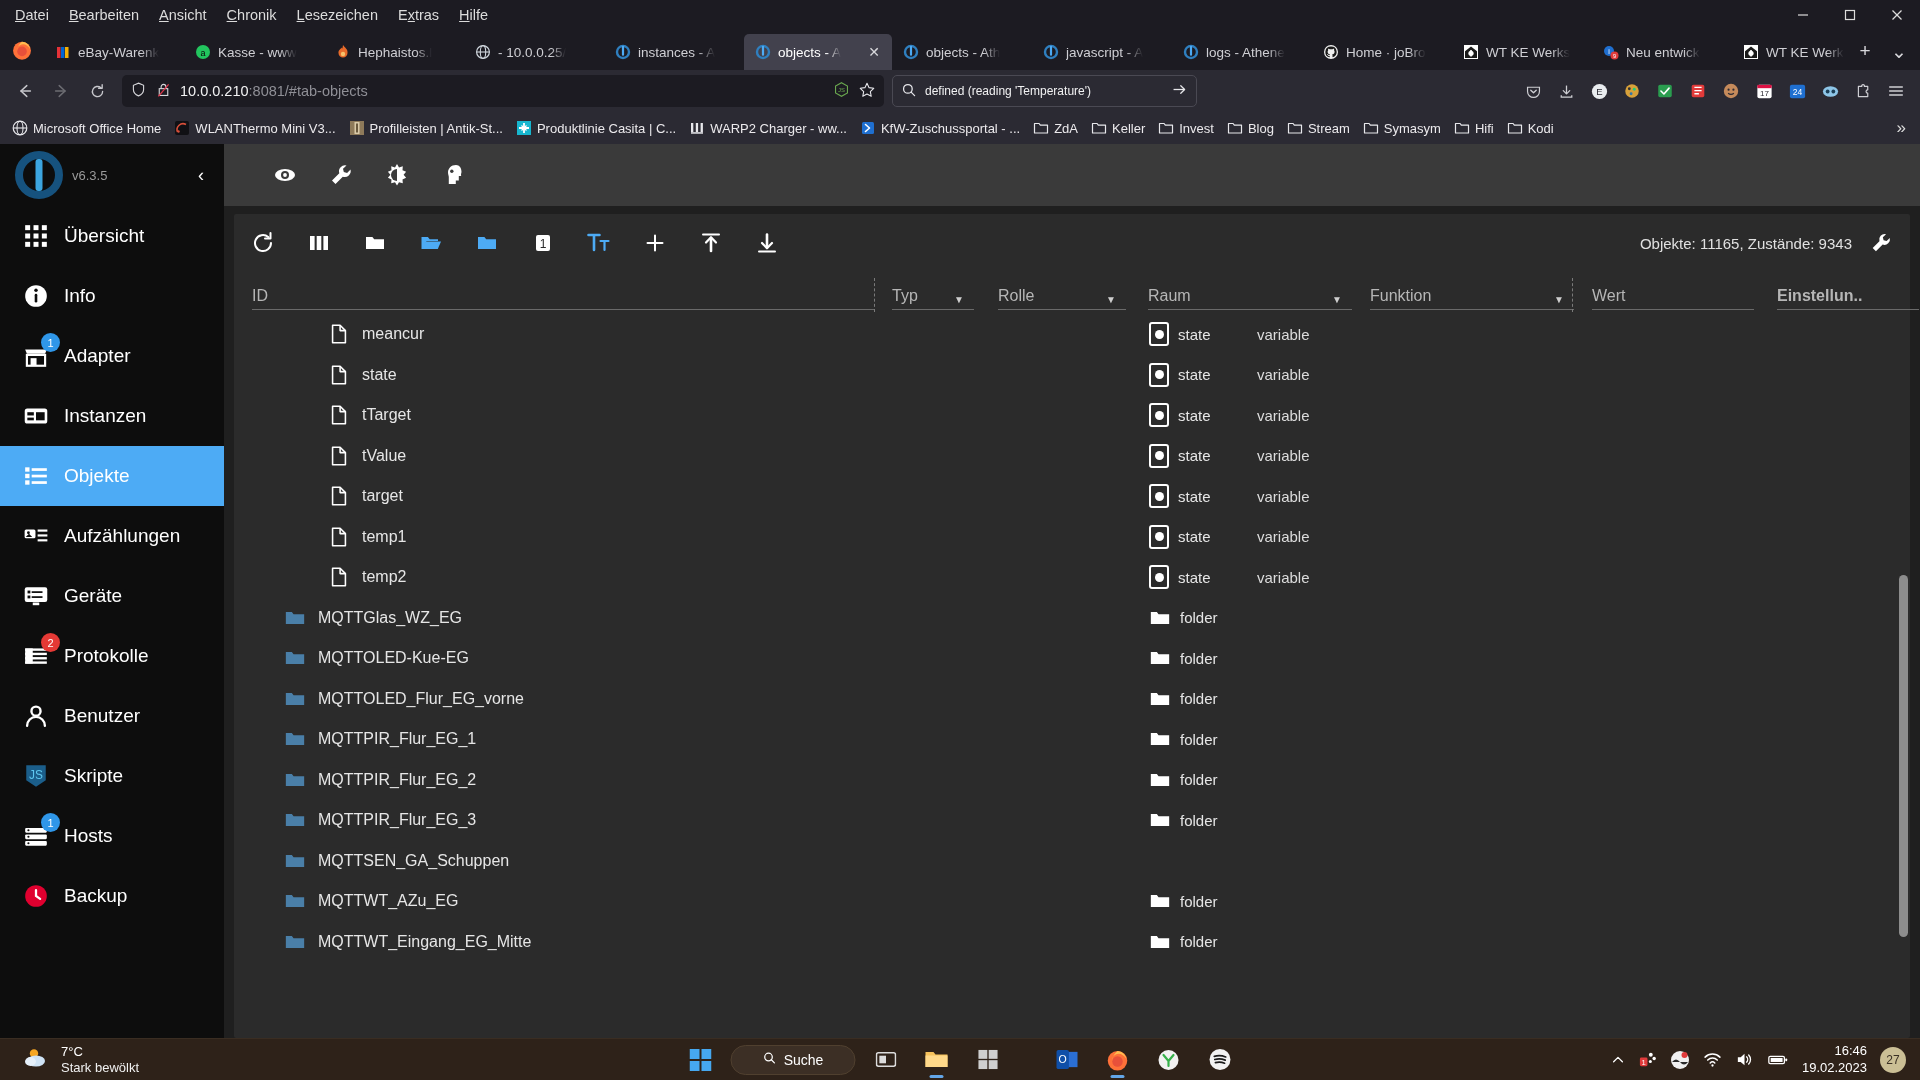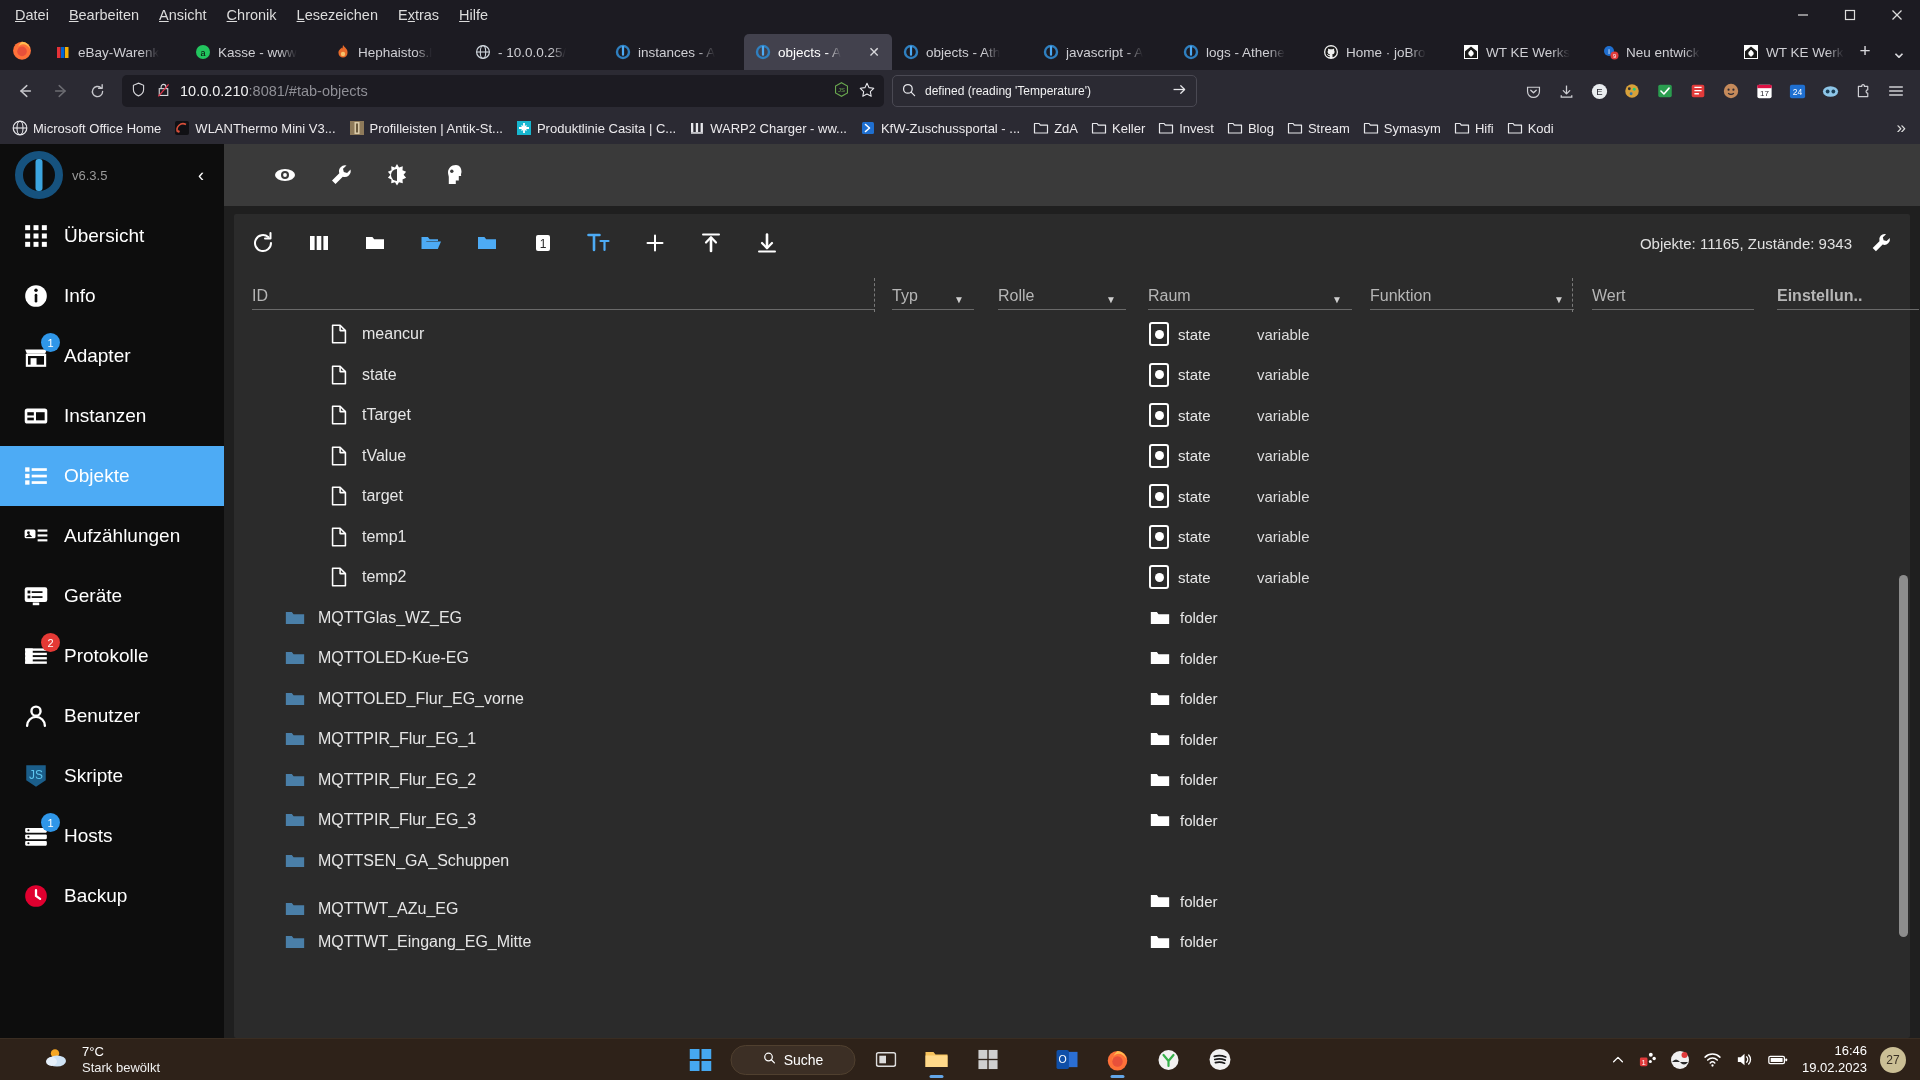--- a/index.html
+++ b/index.html
@@ -131,21 +131,21 @@
   .scrollbar {
     position:absolute; right:2px; top:0; width:9px; height:100%; background:transparent;
   }
   .scrollbar .thumb { position:absolute; left:0; width:9px; background:#8d8d8d; border-radius:5px; }
 
   
   .taskbar {
     height:42px; background:#2e2219; display:flex; align-items:center; position:relative;
     border-top:1px solid #3a2d22;
   }
-  .tb-weather { display:flex; align-items:center; gap:9px; padding-left:43px; }
+  .tb-weather { display:flex; align-items:center; gap:9px; padding-left:22px; }
   .tb-weather .wtxt { line-height:1.2; }
   .tb-weather .wtemp { font-size:13px; color:#fff; }
   .tb-weather .wdesc { font-size:13px; color:#f0f0f0; }
   .tb-center { position:absolute; left:50%; transform:translateX(-50%); display:flex; align-items:center; gap:9px; }
   .tb-app { width:42px; height:38px; display:flex; align-items:center; justify-content:center; position:relative; }
   .tb-search {
     width:125px; height:30px; background:#3c2f25; border-radius:16px; display:flex; align-items:center;
     justify-content:center; gap:7px; color:#fff; font-size:14px; border:1px solid #50402f;
   }
   .tb-right-sys { position:absolute; right:0; display:flex; align-items:center; gap:13px; padding-right:14px; }
@@ -1169,21 +1169,21 @@
               <span style="display: flex; align-items: center;">
                 <svg width="22" height="22" viewBox="0 0 24 24">
                   <path d="M2 5.5 h6.6 l1.8 2.3 H22 V18.5 H2 Z" fill="#4a7fa8"></path>
                 </svg>
               </span>
               <span>MQTTSEN_GA_Schuppen</span>
             </div>
             <div class="c-actions" style="position: absolute; left: 1760px; top: 0px; height: 100%; display: block;"></div>
           </div>
           <div class="row" style="position: relative;">
-            <div class="c-id" style="position: absolute; left: 50px; top: 8px; height: 100%; justify-content: center;">
+            <div class="c-id" style="position: absolute; left: 50px; top: 0px; height: 100%; justify-content: center;">
               <span style="display: flex; align-items: center;">
                 <svg width="22" height="22" viewBox="0 0 24 24">
                   <path d="M2 5.5 h6.6 l1.8 2.3 H22 V18.5 H2 Z" fill="#4a7fa8"></path>
                 </svg>
               </span>
               <span>MQTTWT_AZu_EG</span>
             </div>
             <div class="c-typ" style="position: absolute; left: 915px; top: 0px; height: 100%;">
               <span style="display: flex; align-items: center;">
                 <svg width="22" height="22" viewBox="0 0 24 24">

